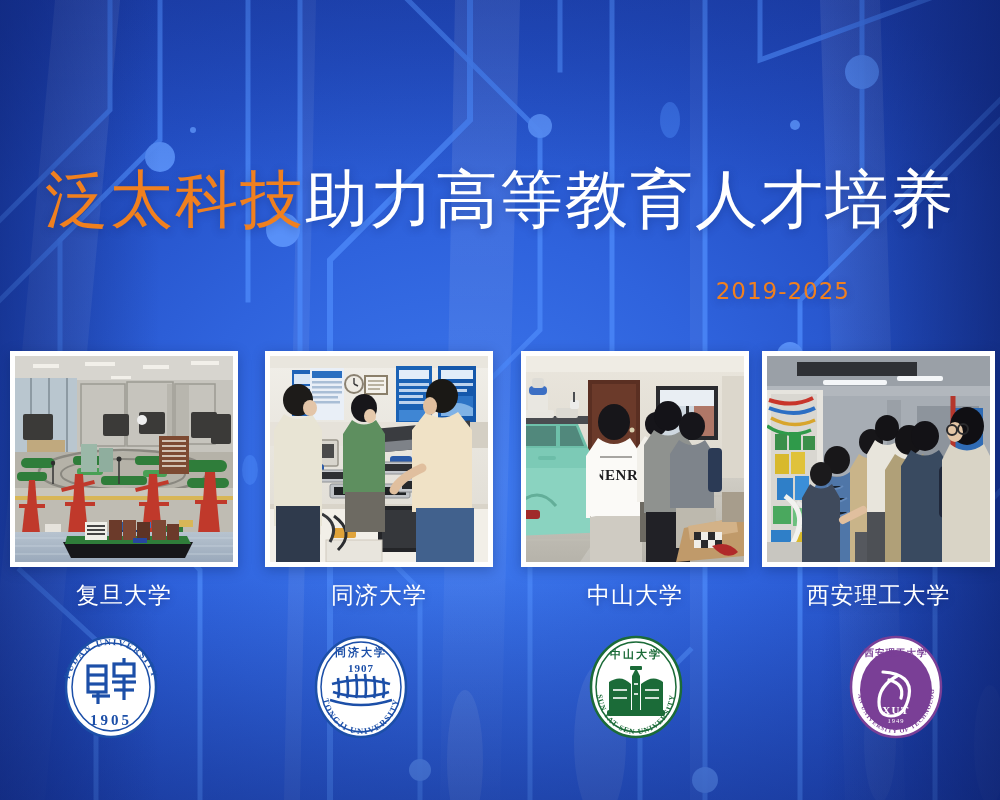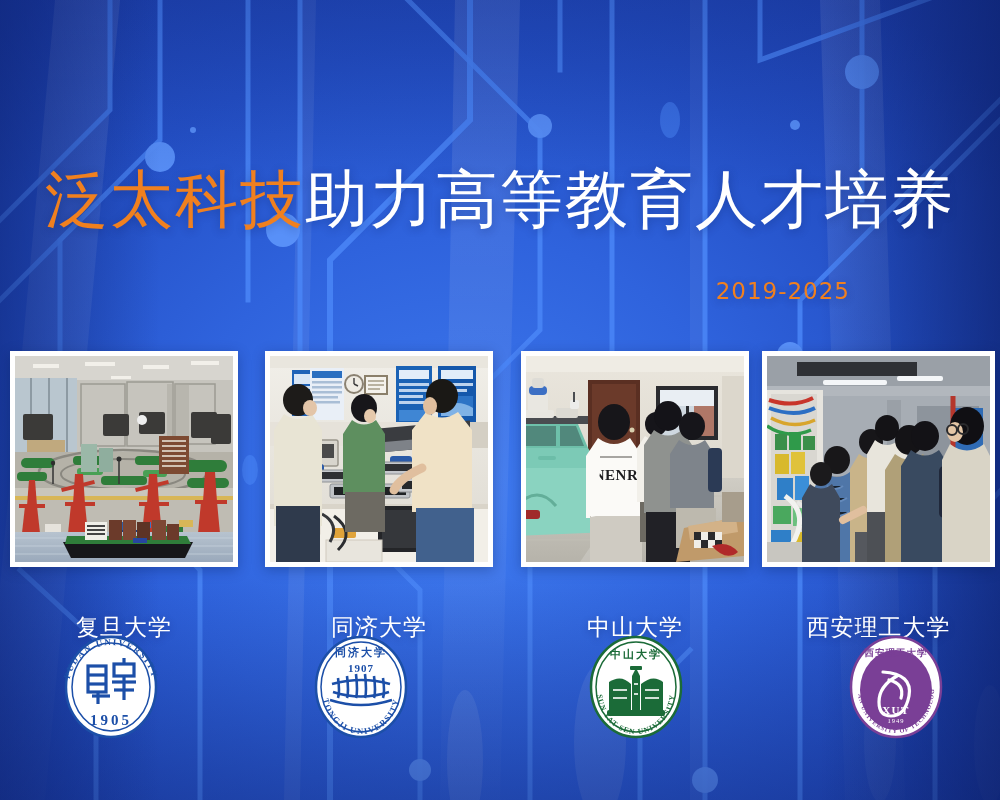--- a/index.html
+++ b/index.html
@@ -97,21 +97,20 @@
   }
   .photo > * { position: absolute; }
 
   
   .labels {
     position: absolute;
     top: 580px;
     left: 0;
     width: 1000px;
     height: 34px;
-    margin-top: 32px;
   }
   .uni-label {
     position: absolute;
     top: 0;
     text-align: center;
     color: #ffffff;
     font-size: 23px;
     letter-spacing: 1px;
     text-shadow: 0 2px 7px rgba(8,24,80,.35);
     white-space: nowrap;

